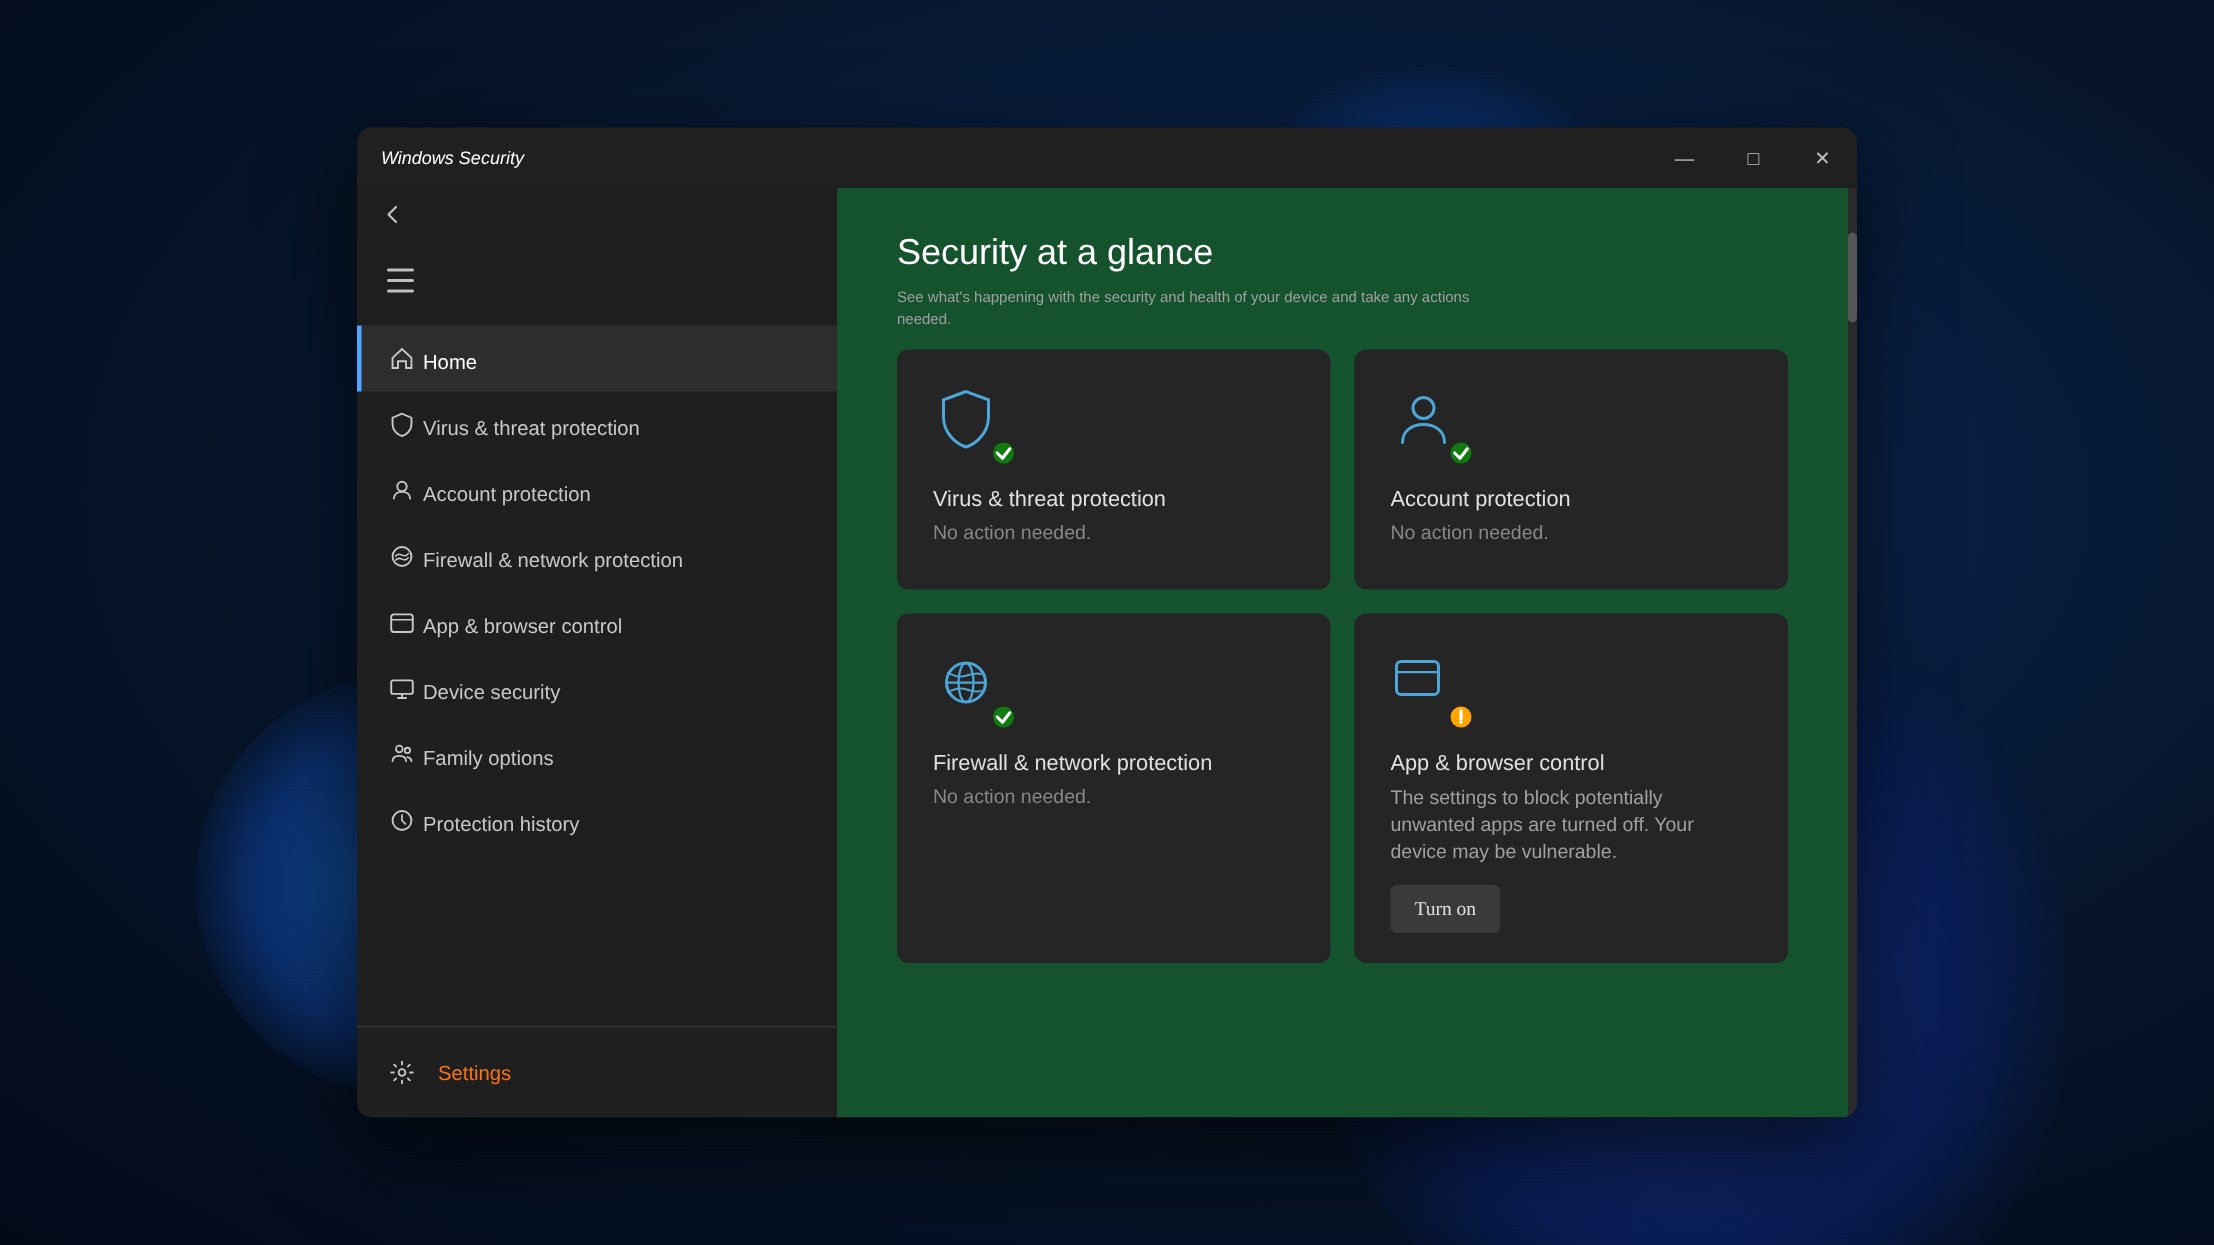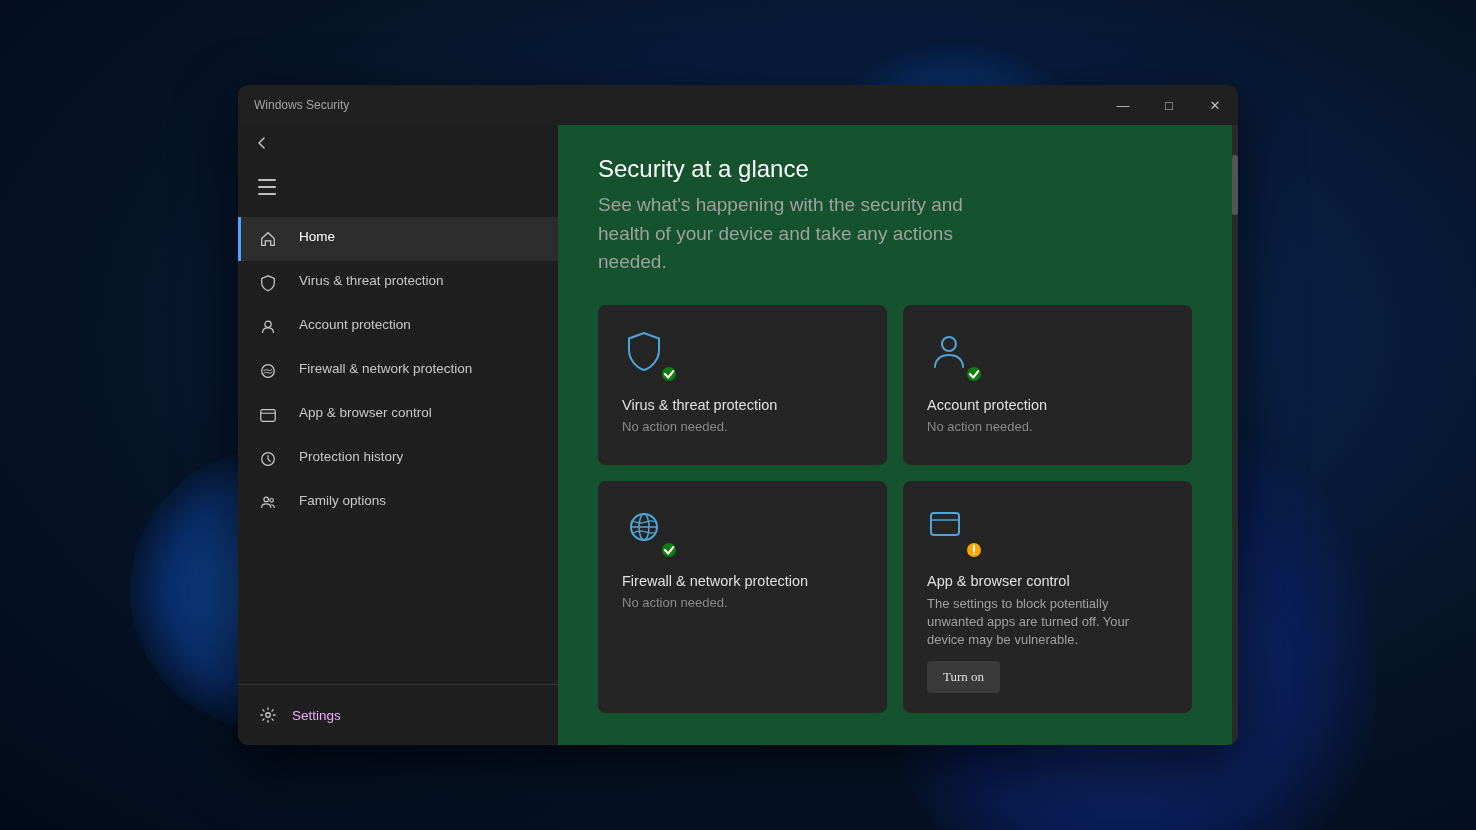--- a/index.html
+++ b/index.html
@@ -59,23 +59,24 @@
     .title-bar {
       height: 40px;
       background: #202020;
       display: flex;
       align-items: center;
       padding: 0 16px;
       flex-shrink: 0;
       position: relative;
     }
     .title-bar-title {
-      color: #a3a3a3;
+      color: #ffffff;
       font-size: 12px;
       flex: 1;
+      font-style: italic;
     }
     .window-controls {
       display: flex;
       gap: 0;
       position: absolute;
       right: 0;
       top: 0;
       height: 100%;
     }
     .win-btn {
@@ -138,26 +139,26 @@
       align-items: center;
     }
     .nav-items {
       display: flex;
       flex-direction: column;
       flex: 1;
       margin-top: 4px;
     }
     .nav-item {
       display: flex;
-      align-items: flex-start;
+      align-items: flex-end;
       padding: 12px 20px;
       cursor: pointer;
       color: #c8c8c8;
       font-size: 13.5px;
-      gap: 21px;
+      gap: 4px;
       transition: background 0.15s;
       position: relative;
     }
     .nav-item.active {
       background: #2d2d2d;
       color: #ffffff;
     }
     .nav-item.active::before {
       content: '';
       position: absolute;
@@ -181,21 +182,21 @@
     }
     .sidebar-bottom {
       border-top: 1px solid #333;
       padding: 8px 0;
     }
     .settings-item {
       display: flex;
       align-items: center;
       padding: 12px 20px;
       cursor: pointer;
-      color: #f0abfc;
+      color: #f97316;
       font-size: 13.5px;
       gap: 14px;
     }
 
     
     .main-content {
       flex: 1;
       background: #14532d;
       padding: 30px 40px;
       overflow-y: auto;
@@ -204,24 +205,24 @@
     .main-content::-webkit-scrollbar-track { background: #222; }
     .main-content::-webkit-scrollbar-thumb { background: #555; border-radius: 3px; }
 
     .page-title {
       font-size: 24px;
       color: #ffffff;
       font-weight: 400;
       margin-bottom: 8px;
     }
     .page-subtitle {
-      font-size: 19px;
+      font-size: 10px;
       color: #a0a0a0;
       line-height: 1.5;
-      margin-bottom: 28px;
+      margin-bottom: 12px;
       max-width: 400px;
     }
 
     .cards-grid {
       display: grid;
       grid-template-columns: 1fr 1fr;
       gap: 16px;
     }
     .card {
       background: #252525;
@@ -386,42 +387,51 @@
         <div class="nav-item">
           <span class="nav-icon">
             <svg viewBox="0 0 20 20" fill="none" xmlns="http://www.w3.org/2000/svg">
               <rect x="2" y="4" width="16" height="13" rx="2" stroke="#c8c8c8" stroke-width="1.4"></rect>
               <line x1="2" y1="8" x2="18" y2="8" stroke="#c8c8c8" stroke-width="1.2"></line>
             </svg>
           </span>
           <span>App &amp; browser control</span>
         </div>
 
-
-
-        <div class="nav-item">
-          <span class="nav-icon">
-            <svg viewBox="0 0 20 20" fill="none" xmlns="http://www.w3.org/2000/svg">
-              <circle cx="10" cy="10" r="7" stroke="#c8c8c8" stroke-width="1.4"></circle>
-              <path d="M10 6v4l2.5 2.5" stroke="#c8c8c8" stroke-width="1.3" stroke-linecap="round"></path>
-            </svg>
-          </span>
-          <span>Protection history</span>
-        </div>
+        <div class="nav-item">
+          <span class="nav-icon">
+            <svg viewBox="0 0 20 20" fill="none" xmlns="http://www.w3.org/2000/svg">
+              <rect x="2" y="4" width="16" height="10" rx="1.5" stroke="#c8c8c8" stroke-width="1.4"></rect>
+              <path d="M7 17h6M10 14v3" stroke="#c8c8c8" stroke-width="1.4" stroke-linecap="round"></path>
+            </svg>
+          </span>
+          <span>Device security</span>
+        </div>
+
 
         <div class="nav-item">
           <span class="nav-icon">
             <svg viewBox="0 0 20 20" fill="none" xmlns="http://www.w3.org/2000/svg">
               <circle cx="8" cy="6" r="2.5" stroke="#c8c8c8" stroke-width="1.3"></circle>
               <circle cx="14" cy="7" r="2" stroke="#c8c8c8" stroke-width="1.3"></circle>
               <path d="M3 15c0-2.761 2.239-4 5-4s5 1.239 5 4" stroke="#c8c8c8" stroke-width="1.3" fill="none" stroke-linecap="round"></path>
               <path d="M14 12c1.5.3 3 1.3 3 3" stroke="#c8c8c8" stroke-width="1.3" stroke-linecap="round"></path>
             </svg>
           </span>
           <span>Family options</span>
+        </div>
+
+        <div class="nav-item">
+          <span class="nav-icon">
+            <svg viewBox="0 0 20 20" fill="none" xmlns="http://www.w3.org/2000/svg">
+              <circle cx="10" cy="10" r="7" stroke="#c8c8c8" stroke-width="1.4"></circle>
+              <path d="M10 6v4l2.5 2.5" stroke="#c8c8c8" stroke-width="1.3" stroke-linecap="round"></path>
+            </svg>
+          </span>
+          <span>Protection history</span>
         </div>
 
       </nav>
 
       <div class="sidebar-bottom">
         <div class="settings-item">
           <span class="nav-icon">
             <svg viewBox="0 0 20 20" fill="none" xmlns="http://www.w3.org/2000/svg">
               <circle cx="10" cy="10" r="2.5" stroke="#c8c8c8" stroke-width="1.4"></circle>
               <path d="M10 2v2M10 16v2M2 10h2M16 10h2M4.22 4.22l1.42 1.42M14.36 14.36l1.42 1.42M4.22 15.78l1.42-1.42M14.36 5.64l1.42-1.42" stroke="#c8c8c8" stroke-width="1.4" stroke-linecap="round"></path>

